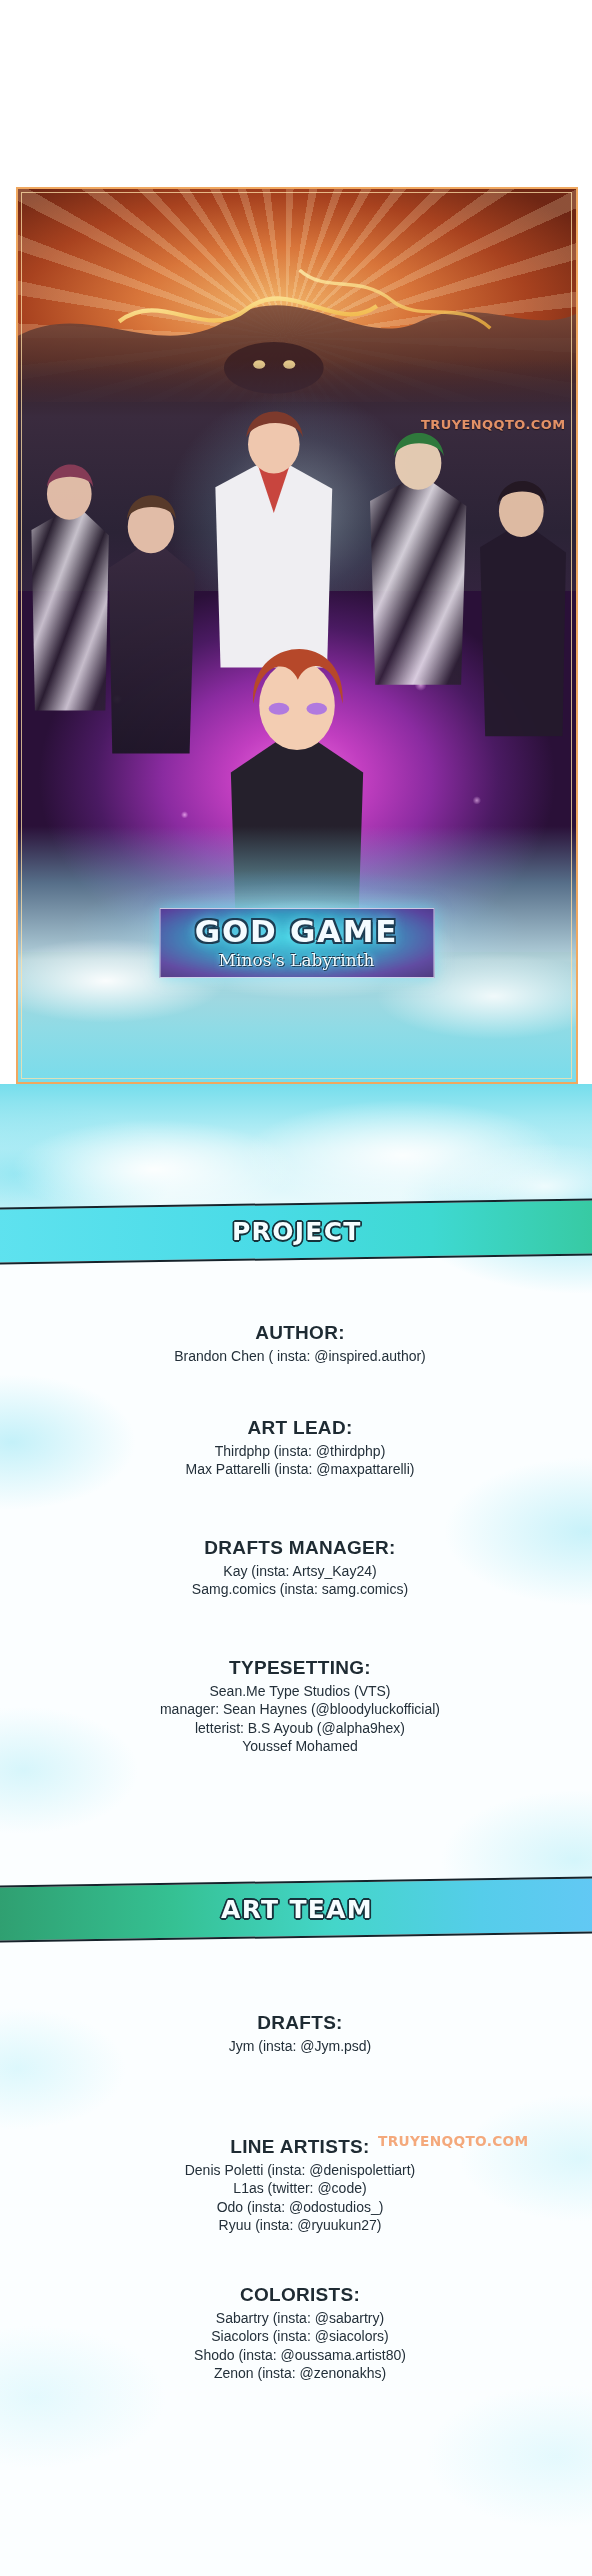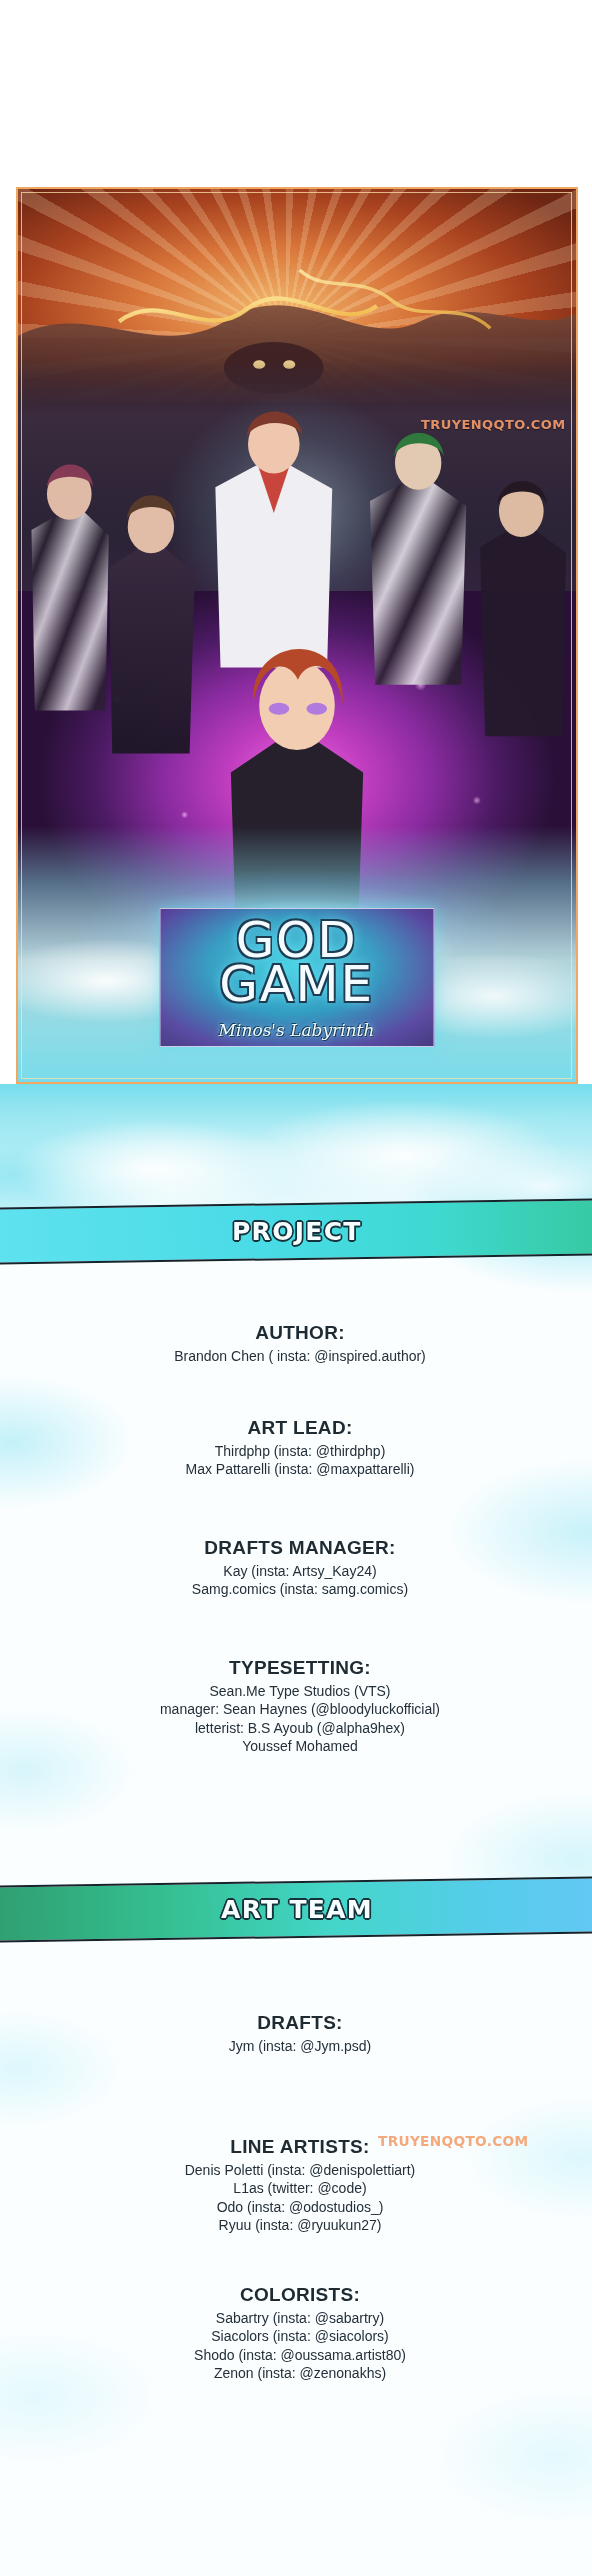--- a/index.html
+++ b/index.html
@@ -170,37 +170,36 @@
   .logo-plate {
     position: relative;
     padding: 8.6px 5.2px 6.9px;
     background:
       radial-gradient(ellipse at 48% 42%, rgba(64,208,225,.95) 0%, rgba(40,150,190,.9) 42%, rgba(80,50,150,.85) 78%, rgba(60,30,110,.85) 100%);
     border: 1.7px solid rgba(245,245,255,.75);
     box-shadow: 0 0 13.7px rgba(90,220,245,.55);
   }
   .logo-title {
     font-family: "DejaVu Sans", sans-serif;
-    font-weight: 400;
-    font-size: 50px;
+    font-weight: 700;
+    font-size: 31px;
     line-height: .88;
     letter-spacing: 1.7px;
     color: #f4fbff;
     text-shadow:
       1.7px 1.7px 0 #1d3c52,
       -1.7px 1.7px 0 #1d3c52,
       1.7px -1.7px 0 #1d3c52,
       -1.7px -1.7px 0 #1d3c52,
       0 0 12px rgba(120,235,255,.9);
   }
   .logo-sub {
-    margin-top: 14px;
+    margin-top: 5px;
     font-family: "DejaVu Serif", serif;
     font-size: 17px;
-    font-style: italic;
     color: #f2fbff;
     text-shadow: 0.9px 0.9px 0 #1d3c52, -0.9px -0.9px 0 #1d3c52, 0 0 6.9px rgba(120,235,255,.9);
   }
 
   .hero-watermark {
     position: absolute;
     right: 12px;
     top: 230px;
     z-index: 13;
     font-family: "DejaVu Sans", sans-serif;

